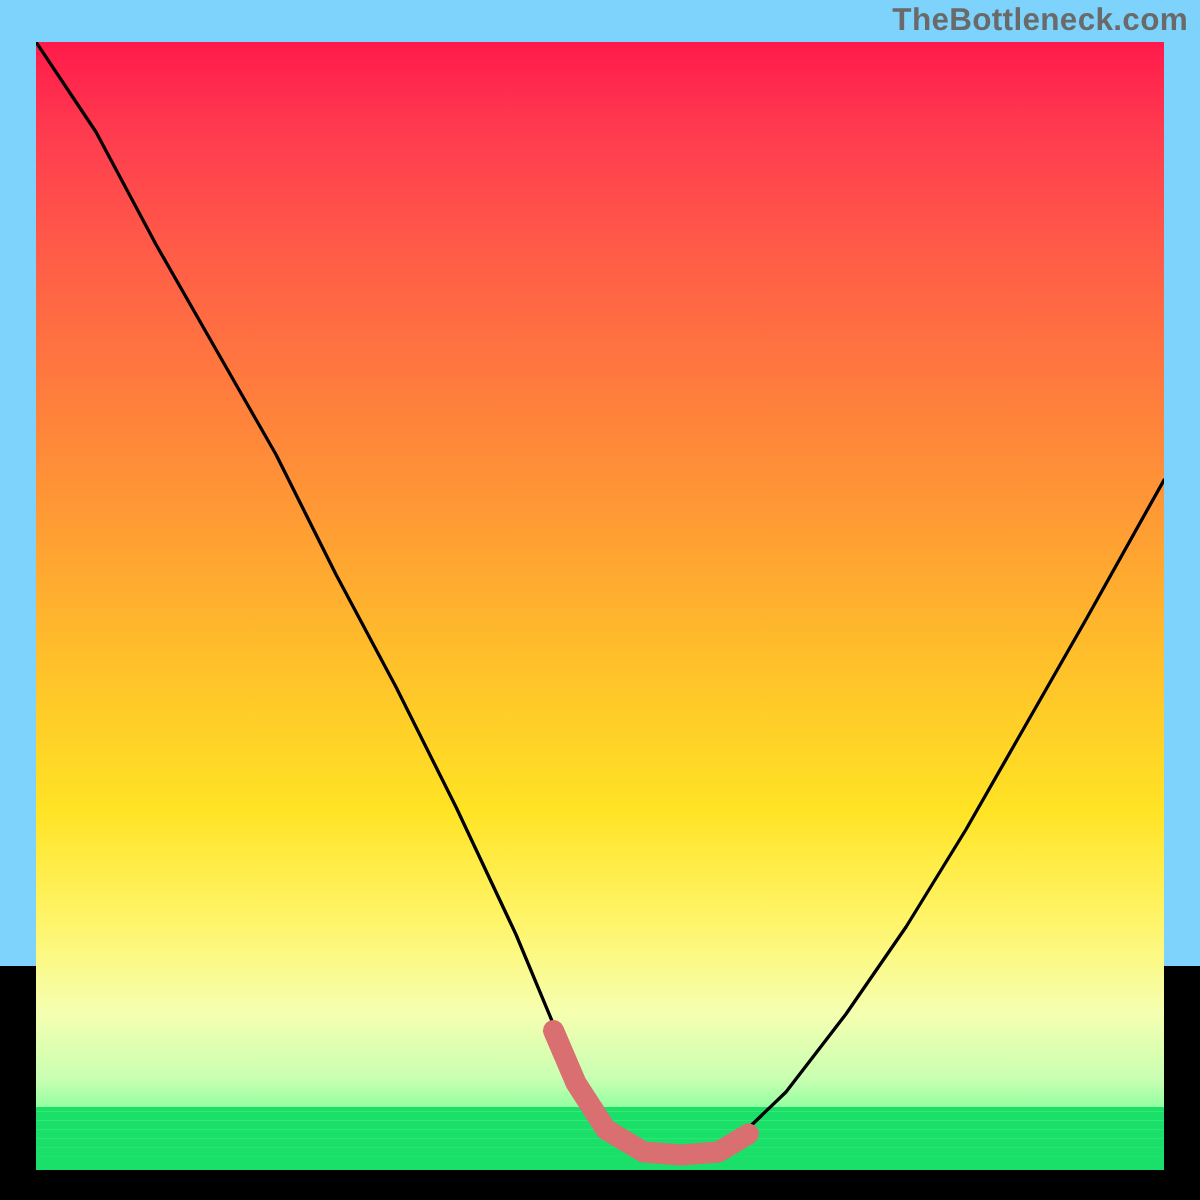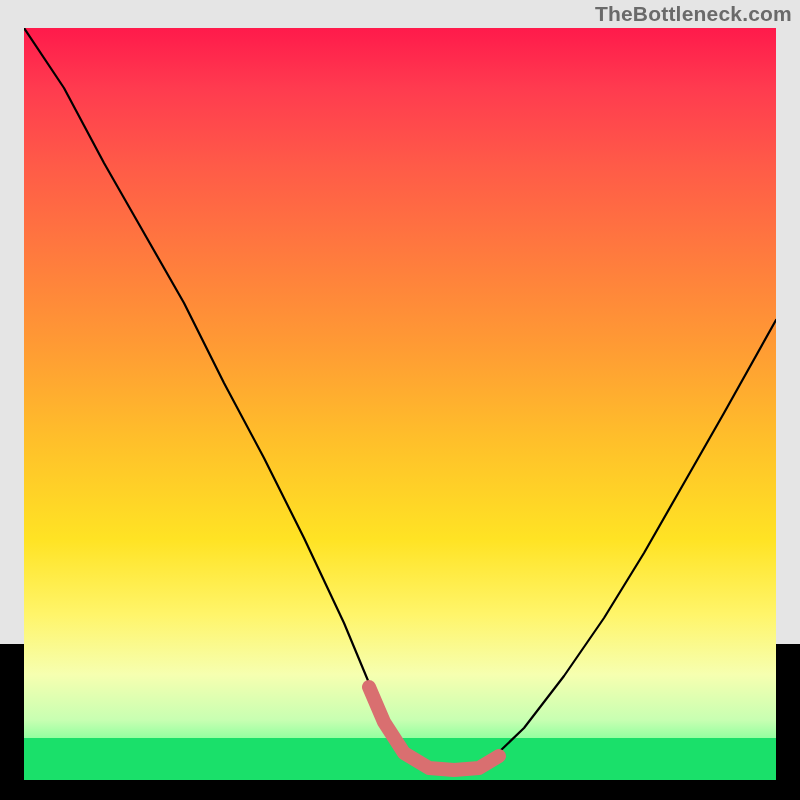--- a/index.html
+++ b/index.html
@@ -10,21 +10,21 @@
     background: #000;
     overflow: hidden;
     font-family: Arial, Helvetica, sans-serif;
   }
   .frame {
     position: absolute;
     left: 0;
     top: 0;
     width: 800px;
     height: 644px;
-    background: #e5e5e5;
+    background: #7dd3fc;
   }
   .watermark {
     position: absolute;
     top: 2px;
     right: 8px;
     color: #6a6a6a;
     font-size: 21px;
     font-weight: 600;
     letter-spacing: 0.2px;
     user-select: none;

